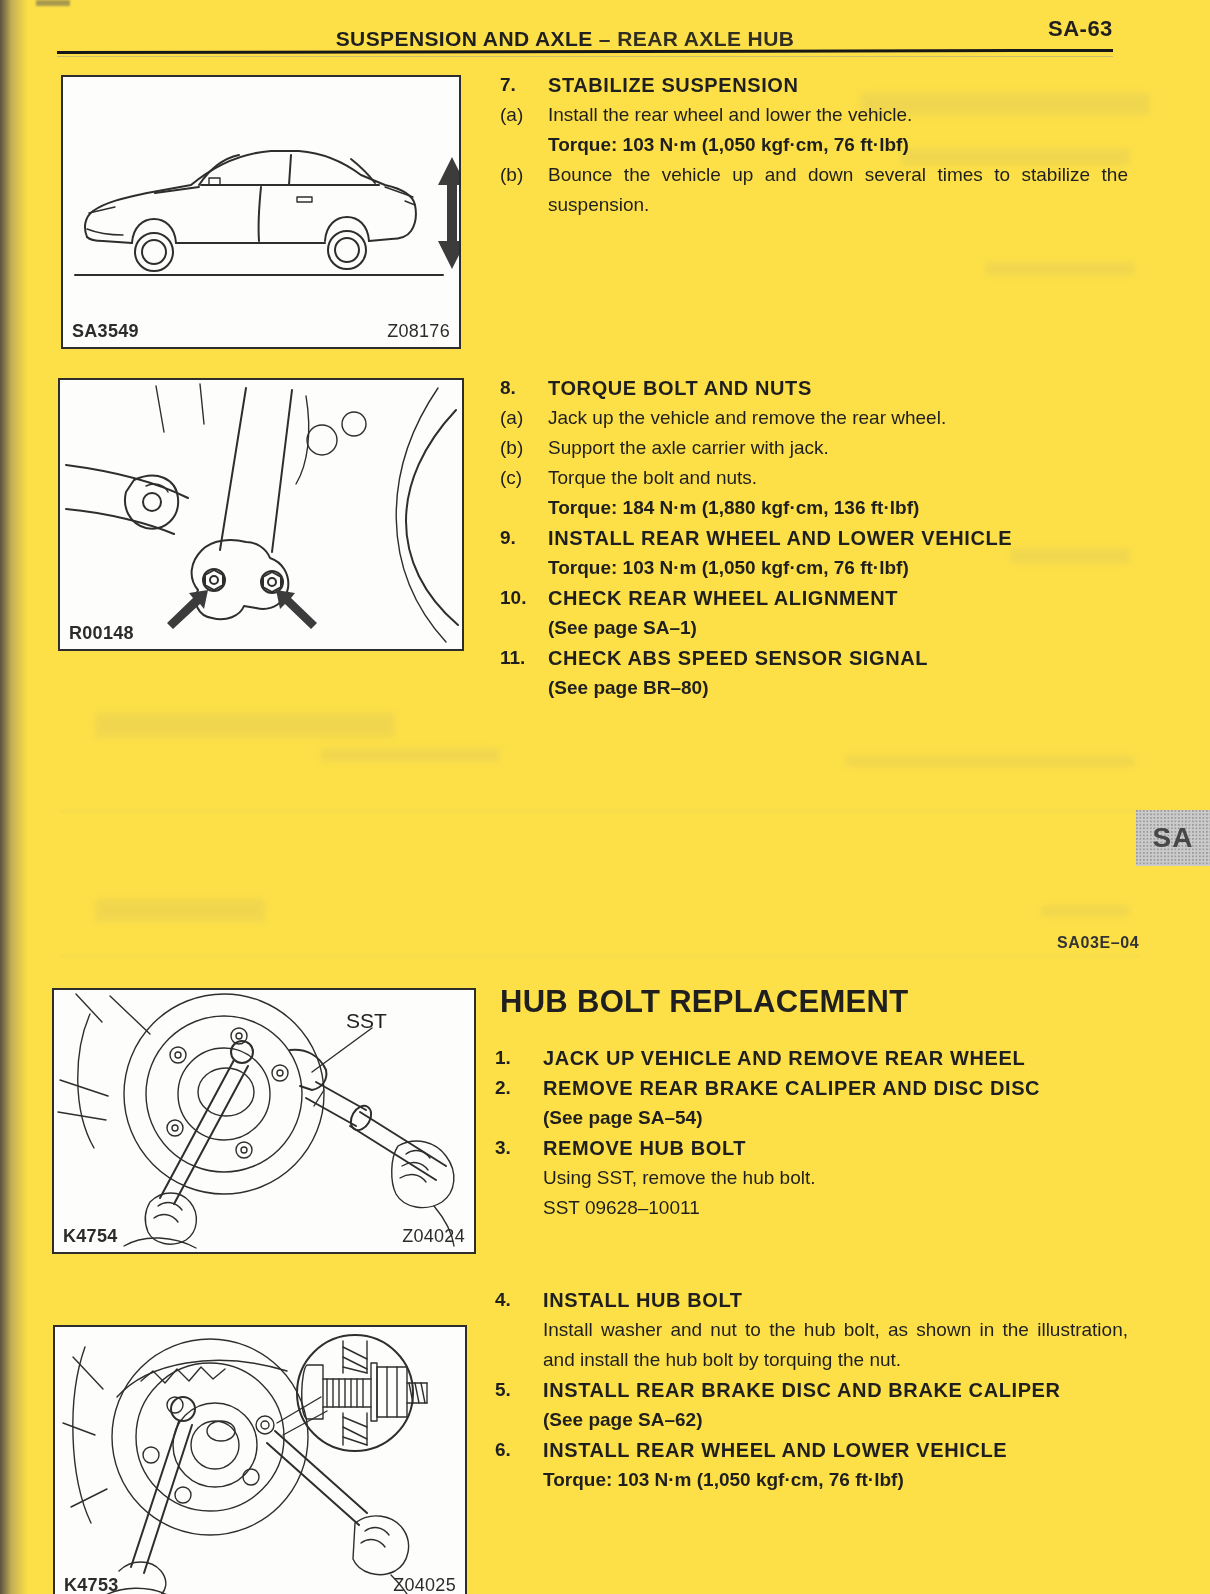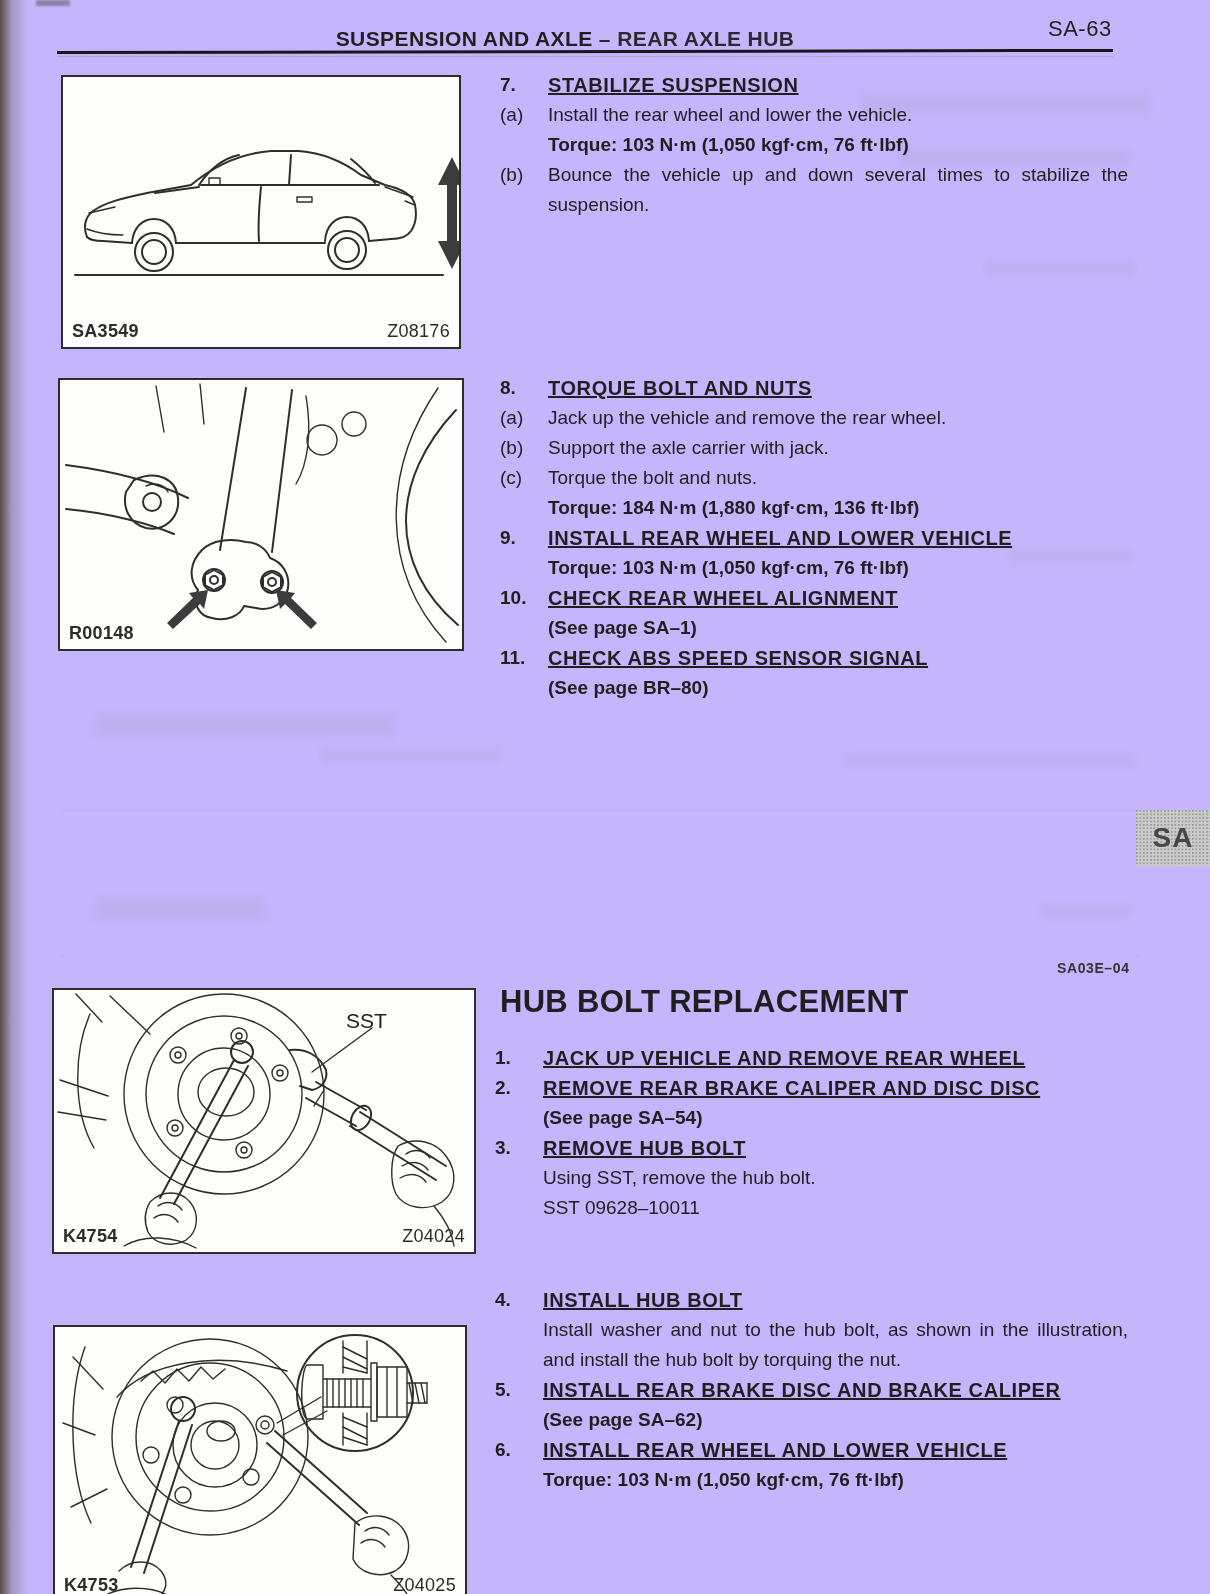--- a/index.html
+++ b/index.html
@@ -1,30 +1,30 @@
 <!DOCTYPE html>
 <html><head>
 <meta charset="utf-8">
 <style>
   html,body{margin:0;padding:0;background:#e8e8e6;}
   .page{
     position:relative;width:1210px;height:1594px;margin:0 auto;
-    background:#c4b5fd;overflow:hidden;
+    background:#fde047;overflow:hidden;
     font-family:"Liberation Sans",sans-serif;color:#1f1f1f;
   }
   
   .edge-shadow{position:absolute;left:0;top:0;width:28px;height:100%;
     background:linear-gradient(to right, rgba(82,74,64,.95), rgba(120,112,102,.45) 40%, rgba(255,255,255,0));}
   .top-smear{position:absolute;left:36px;top:0;width:34px;height:6px;background:#555;opacity:.5;filter:blur(1px);}
 
   
   .ptitle{position:absolute;left:0;top:27px;width:1130px;text-align:center;
     font-size:21px;font-weight:bold;letter-spacing:.4px;white-space:nowrap;}
   .ptitle .sub{font-weight:bold;opacity:.92;}
-  .pnum{position:absolute;left:1048px;top:16px;font-size:22px;font-weight:normal;letter-spacing:.5px;}
+  .pnum{position:absolute;left:1048px;top:16px;font-size:22px;font-weight:bold;letter-spacing:.5px;}
   .hrule{position:absolute;left:57px;top:50px;width:1056px;height:3px;background:#171717;transform:rotate(-.12deg);}
   .hrule2{position:absolute;left:57px;top:56px;width:1056px;height:1px;background:#9a9a9a;opacity:.5;}
 
   
   .fig{position:absolute;border:2.5px solid #2d2d2d;background:#fdfdfb;}
   .fig svg{position:absolute;left:0;top:0;}
   .figcode{position:absolute;bottom:5px;font-size:18px;color:#2c2c2c;letter-spacing:.3px;}
   .figcode.left{left:9px;font-weight:bold;}
   .figcode.right{right:9px;font-weight:normal;}
   #fig1{left:61px;top:75px;width:396px;height:270px;}
@@ -34,29 +34,29 @@
   .lineart{stroke:#2e2e2e;fill:none;stroke-width:2;stroke-linecap:round;stroke-linejoin:round;}
   .thin{stroke-width:1.4;}
   .darkfill{fill:#3c3c3c;stroke:none;}
   .svgtext{font-family:"Liberation Sans",sans-serif;font-size:21px;fill:#222;stroke:none;}
 
   
   .steps{position:absolute;font-size:19px;line-height:30px;}
   .row{display:flex;}
   .n{width:48px;flex:0 0 48px;font-weight:bold;}
   .nw{width:48px;flex:0 0 48px;}
-  .t{font-weight:bold;letter-spacing:.6px;text-decoration:underline;}
+  .t{font-weight:bold;letter-spacing:.6px;}
   .body{flex:1;}
   .ind{margin-left:48px;}
   .bold{font-weight:bold;}
   .jt{text-align:justify;}
   #steps7{left:500px;top:70px;width:628px;}
   #steps8{left:500px;top:373px;width:628px;}
   #hubheading{position:absolute;left:500px;top:984px;font-size:31px;font-weight:bold;letter-spacing:.3px;}
-  #hubcode{position:absolute;left:1057px;top:960px;font-size:14px;font-weight:bold;letter-spacing:.6px;color:#333;}
+  #hubcode{position:absolute;left:1057px;top:934px;font-size:16px;font-weight:bold;letter-spacing:.6px;color:#333;}
   #hubsteps1{left:495px;top:1043px;width:640px;}
   #hubsteps2{left:495px;top:1285px;width:645px;}
   .steps .ttl{font-size:20px;}
 
   
   .side-tab{position:absolute;left:1136px;top:810px;width:74px;height:56px;
     background-color:#cbcbcb;
     background-image:radial-gradient(circle at 1px 1px,#9b9b9b 0 .8px,transparent 1px);
     background-size:3.5px 3.5px;
     display:flex;align-items:center;justify-content:center;

